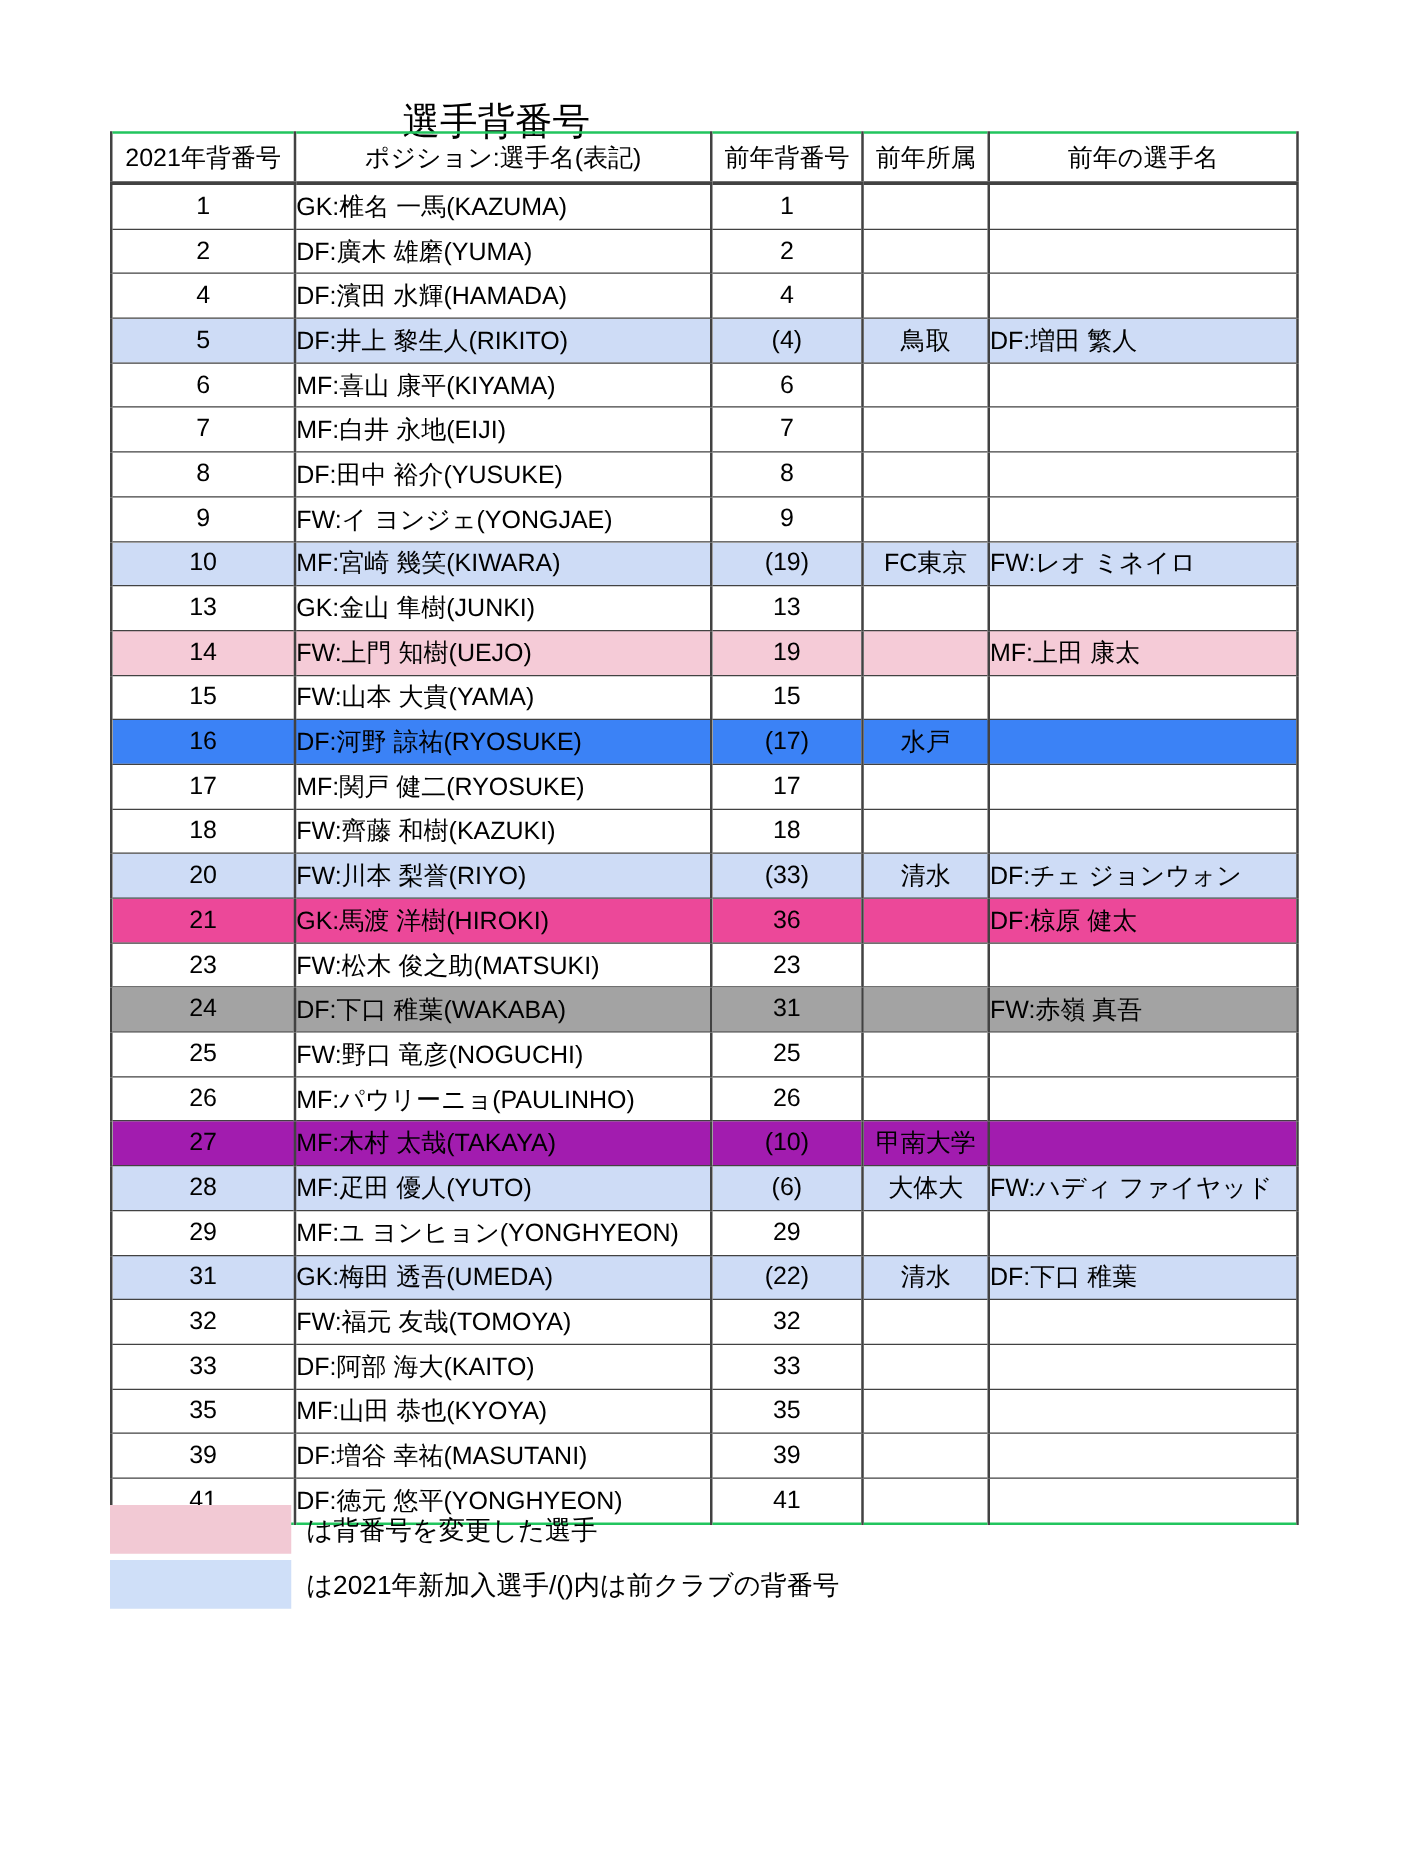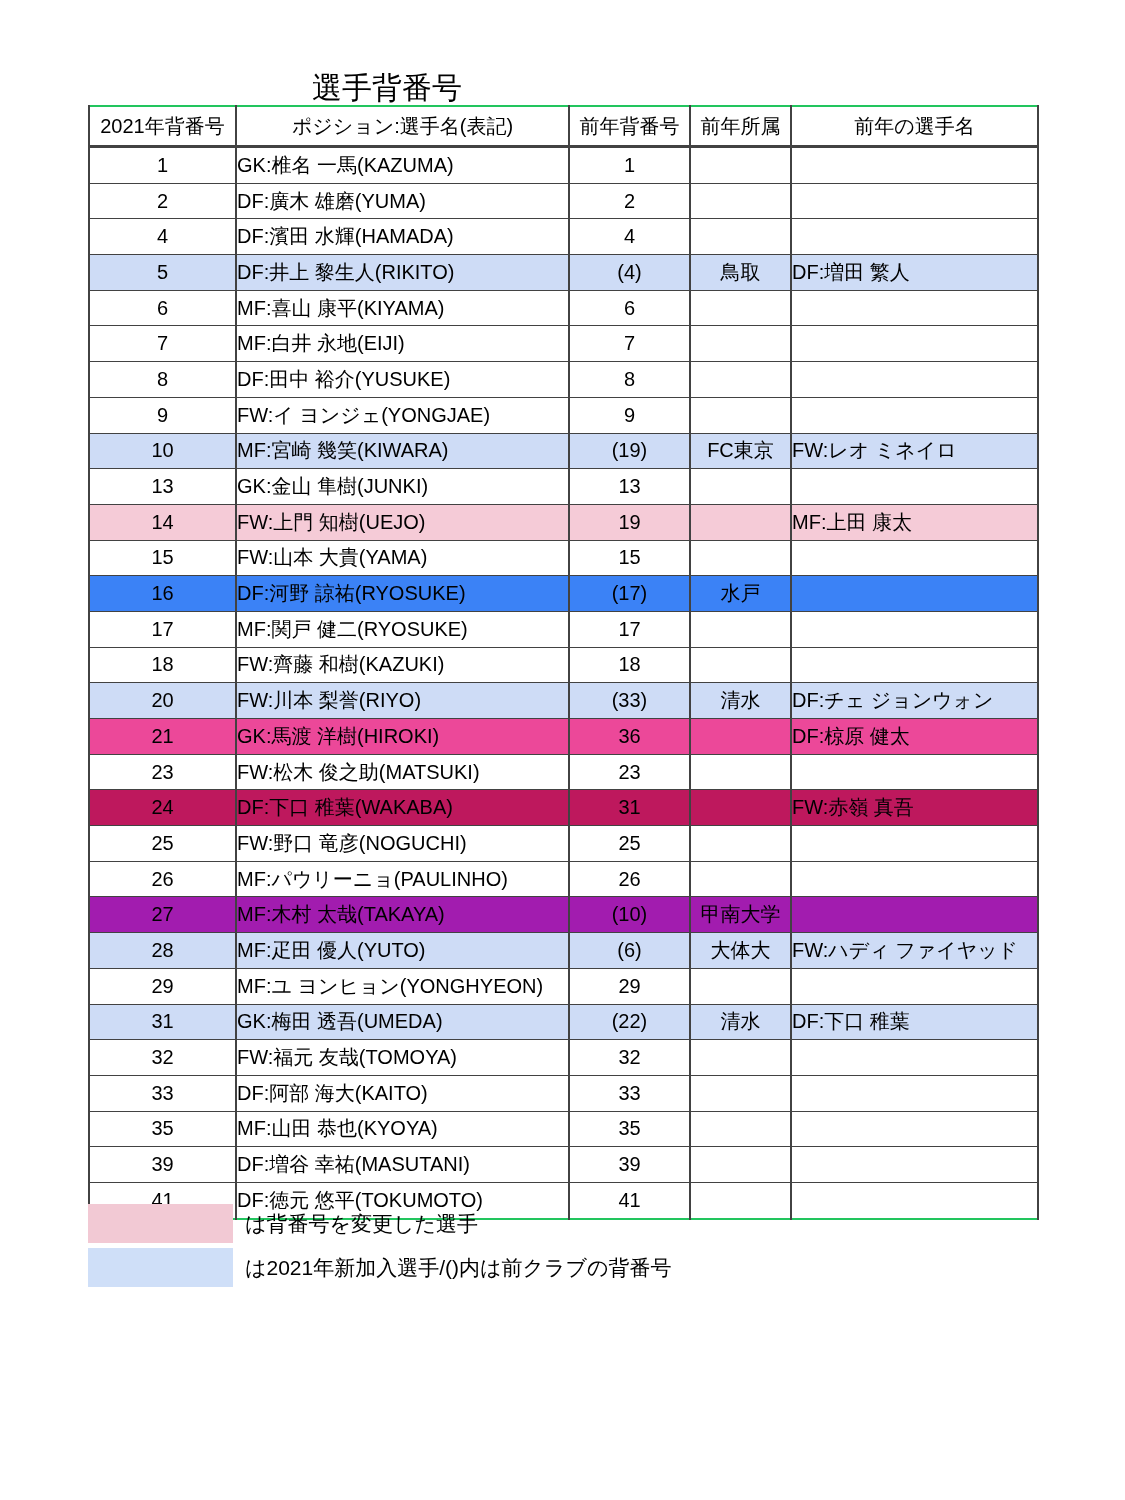--- a/index.html
+++ b/index.html
@@ -9,21 +9,21 @@
     font-family: "Liberation Sans", "DejaVu Sans", sans-serif;
     color: #000000;
     position: relative;
   }
   .page-title {
     position: absolute;
     left: 308px; top: 68px;
     font-size: 30px;
     line-height: 32px;
     font-weight: normal;
-    margin: 4px;
+    margin: 14px;
     white-space: nowrap;
   }
   table.roster {
     position: absolute;
     left: 88px; top: 105px;
     width: 949px;
     border-collapse: collapse;
     table-layout: fixed;
     border: 2px solid #22c55e;
   }
@@ -197,21 +197,21 @@
         <td class="c-club"></td>
         <td class="c-prevplayer">DF:椋原 健太</td>
       </tr>
       <tr>
         <td class="c-num">23</td>
         <td class="c-player">FW:松木 俊之助(MATSUKI)</td>
         <td class="c-prevnum">23</td>
         <td class="c-club"></td>
         <td class="c-prevplayer"></td>
       </tr>
-      <tr style="background-color: #be185d;">
+      <tr style="background-color: #a3a3a3;">
         <td class="c-num">24</td>
         <td class="c-player">DF:下口 稚葉(WAKABA)</td>
         <td class="c-prevnum">31</td>
         <td class="c-club"></td>
         <td class="c-prevplayer">FW:赤嶺 真吾</td>
       </tr>
       <tr>
         <td class="c-num">25</td>
         <td class="c-player">FW:野口 竜彦(NOGUCHI)</td>
         <td class="c-prevnum">25</td>
@@ -276,21 +276,21 @@
       </tr>
       <tr>
         <td class="c-num">39</td>
         <td class="c-player">DF:増谷 幸祐(MASUTANI)</td>
         <td class="c-prevnum">39</td>
         <td class="c-club"></td>
         <td class="c-prevplayer"></td>
       </tr>
       <tr>
         <td class="c-num">41</td>
-        <td class="c-player">DF:徳元 悠平(TOKUMOTO)</td>
+        <td class="c-player">DF:徳元 悠平(YONGHYEON)</td>
         <td class="c-prevnum">41</td>
         <td class="c-club"></td>
         <td class="c-prevplayer"></td>
       </tr>
     </tbody>
 </table>
 
 <div class="legend">
   <div class="legend-row">
     <div class="legend-swatch" style="background-color: rgb(242, 201, 212);"></div>

